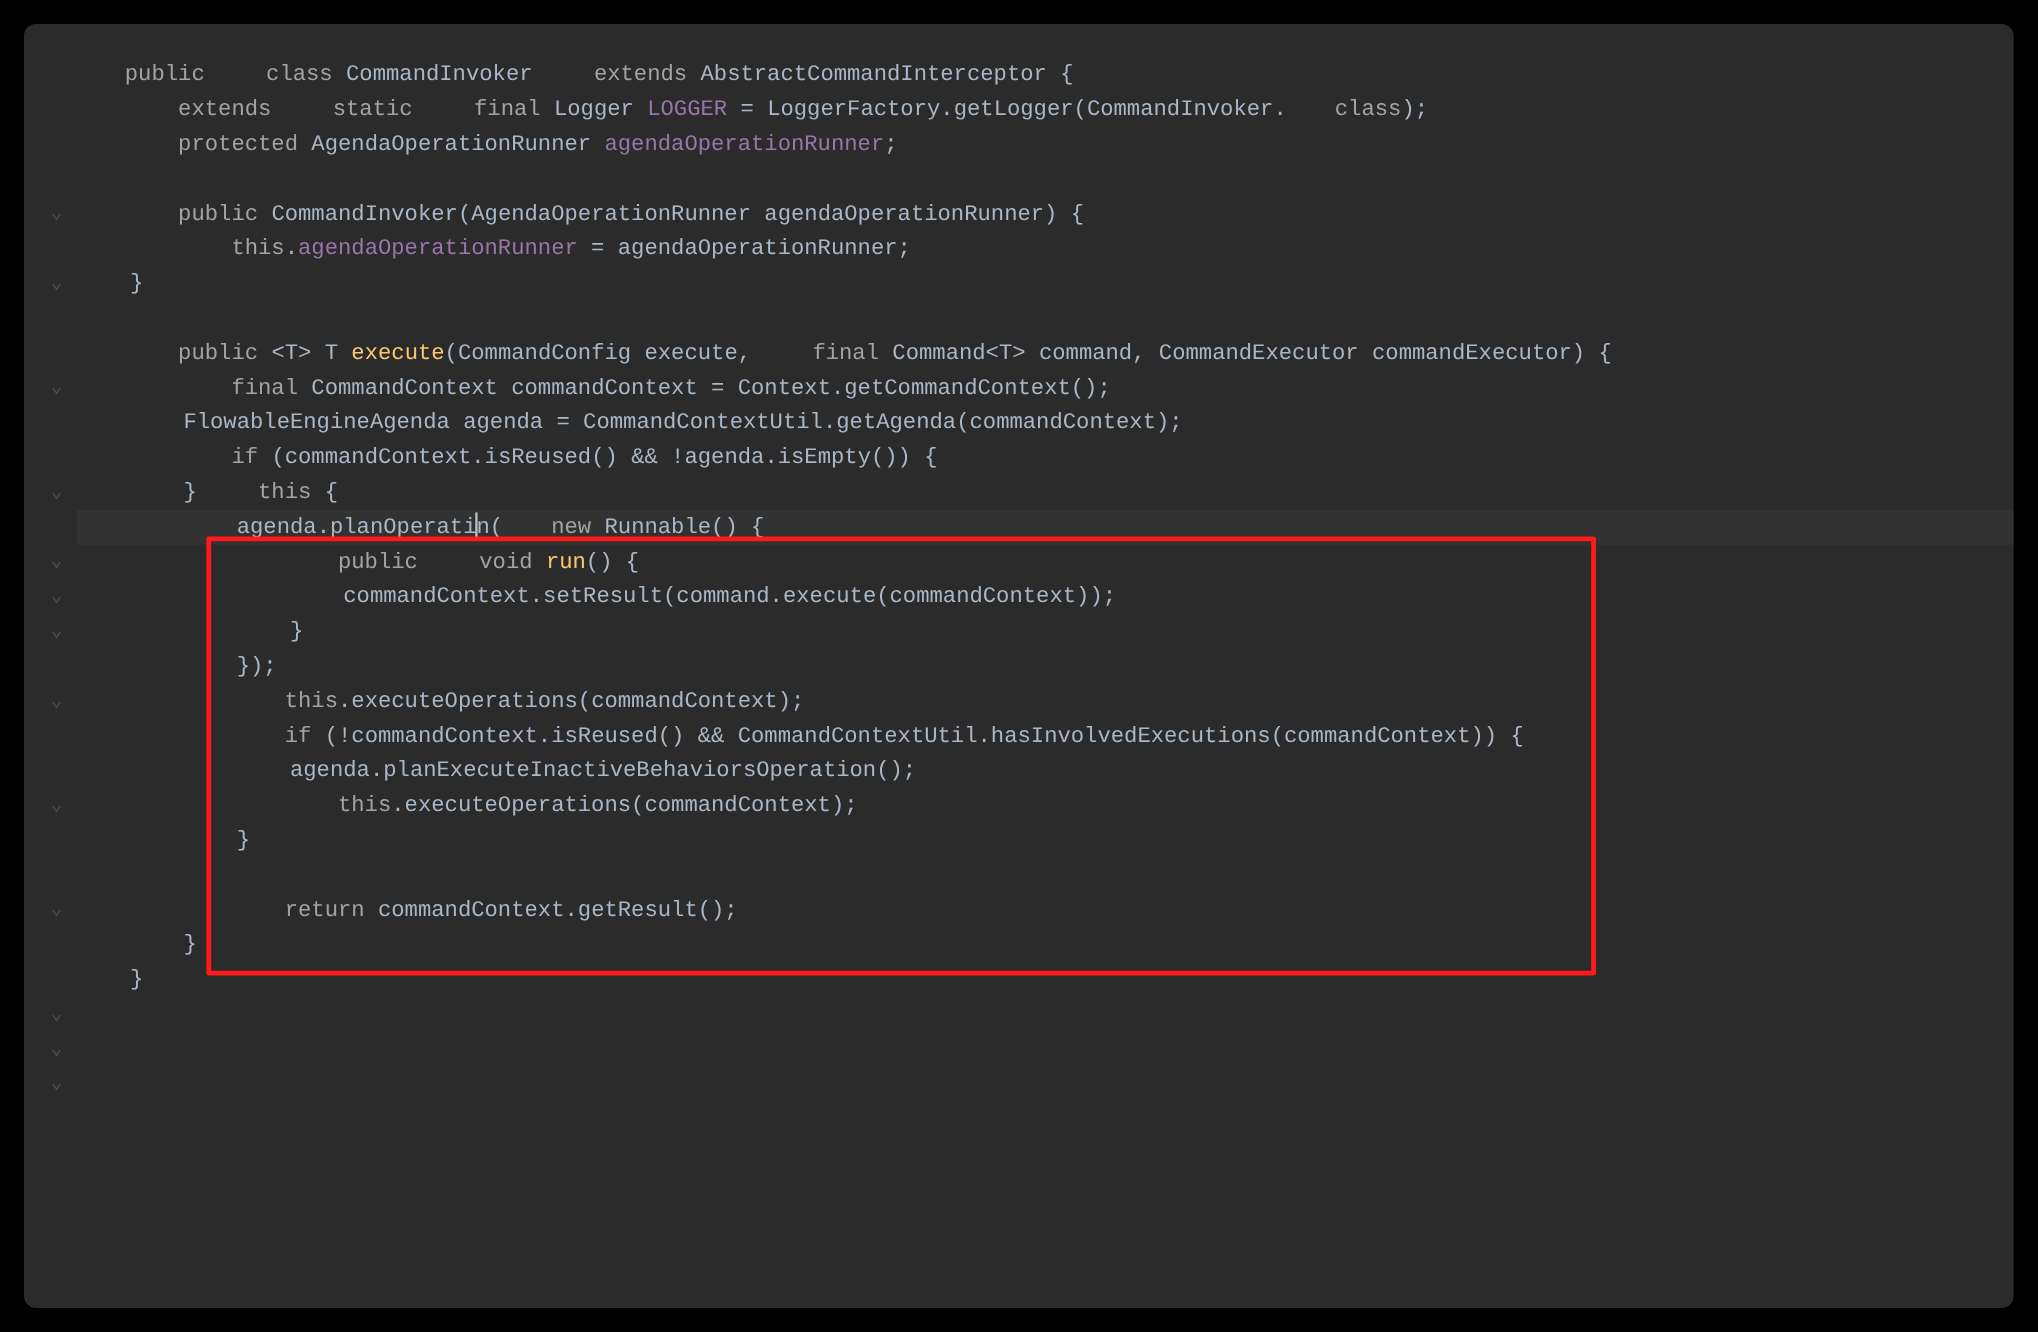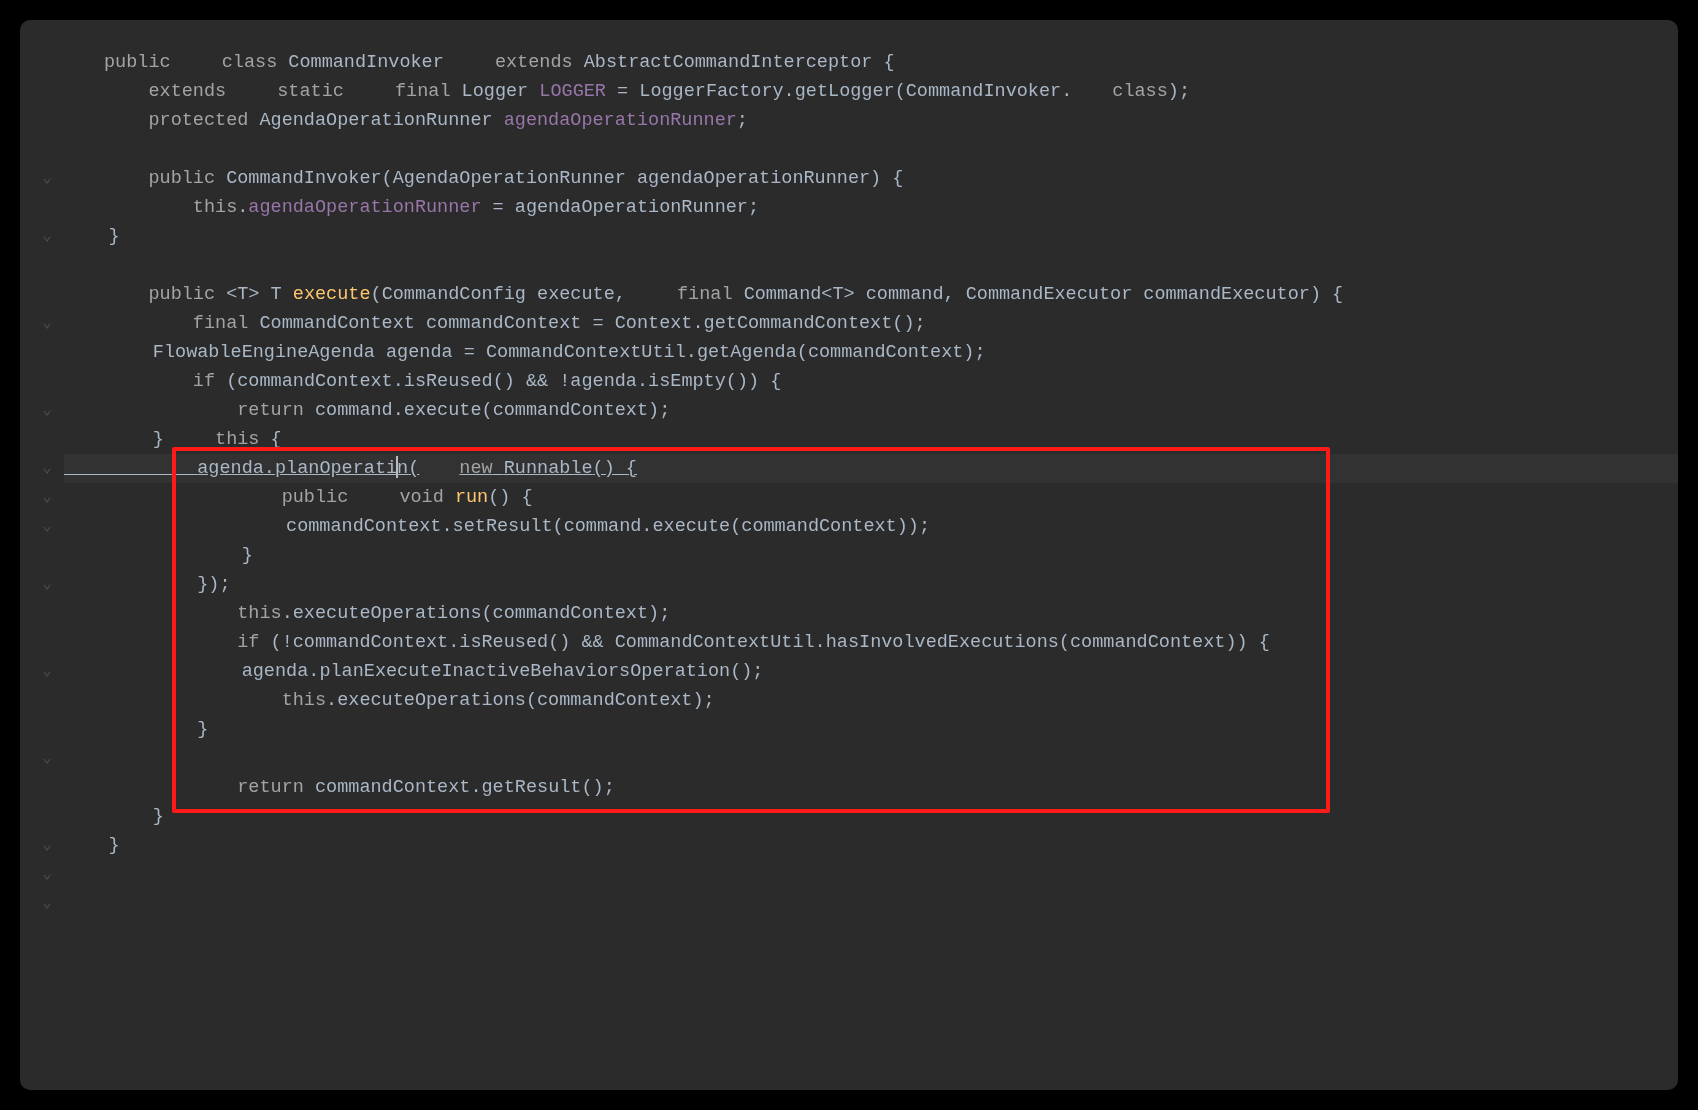--- a/index.html
+++ b/index.html
@@ -43,21 +43,20 @@
     top: 28px;
     bottom: 28px;
     color: #a9b7c6;
   }
   .line {
     height: 29px;
     white-space: pre;
   }
   .line.current {
     background: #323232;
-    text-decoration: underline;
   }
   .kw { color: #a3a3a3; margin-left: 40px; }
   .field { color: #9876aa; } 
   .meth { color: #ffc66d; }
   .highlight-box {
     position: absolute;
     border: 4px solid #ff1a1a;
     border-radius: 2px;
     pointer-events: none;
   }
@@ -129,21 +128,20 @@
     <div class="line"> </div>
 
     <div class="line">    <span class="kw">public</span> <span>&lt;T&gt;</span> <span>T</span> <span class="meth">execute</span>(<span>CommandConfig</span> <span>execute</span>, <span class="kw">final</span> <span>Command&lt;T&gt;</span> <span>command</span>, <span>CommandExecutor</span> <span>commandExecutor</span>) {</div>
 
     <div class="line">        <span class="kw">final</span> <span>CommandContext</span> <span>commandContext</span> = <span>Context</span>.<span>getCommandContext</span>();</div>
 
     <div class="line">        <span>FlowableEngineAgenda</span> <span>agenda</span> = <span>CommandContextUtil</span>.<span>getAgenda</span>(<span>commandContext</span>);</div>
 
     <div class="line">        <span class="kw">if</span> (<span>commandContext</span>.<span>isReused</span>() &amp;&amp; !<span>agenda</span>.<span>isEmpty</span>()) {</div>
 
-    <div class="line">            <span class="kw">return</span> <span>command</span>.<span>execute</span>(<span>commandContext</span>);</div>
 
     <div class="line">        } <span class="kw">this</span> {</div>
 
     <div class="line current">            <span>agenda</span>.<span>planOperati</span><span class="caret"></span><span>n</span>(<span class="kw">new</span> <span>Runnable</span>() {</div>
 
     <div class="line">                <span class="kw">public</span> <span class="kw">void</span> <span class="meth">run</span>() {</div>
 
     <div class="line">                    <span>commandContext</span>.<span>setResult</span>(<span>command</span>.<span>execute</span>(<span>commandContext</span>));</div>
 
     <div class="line">                }</div>

